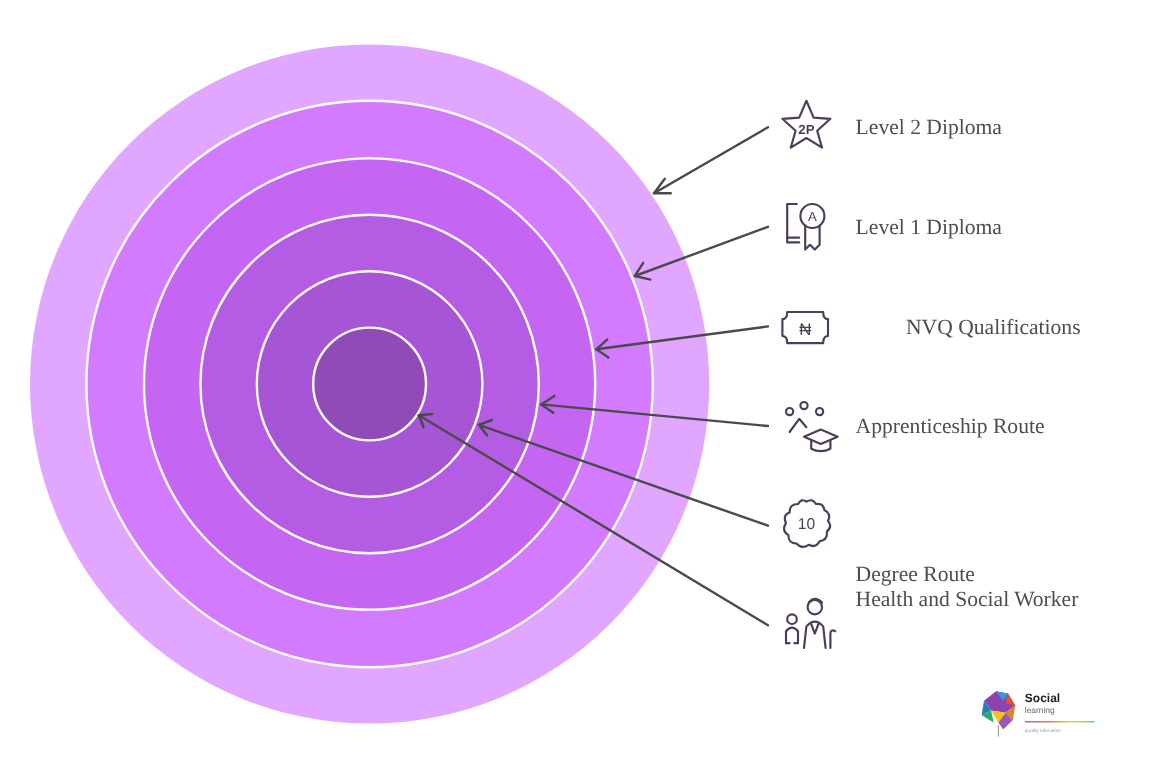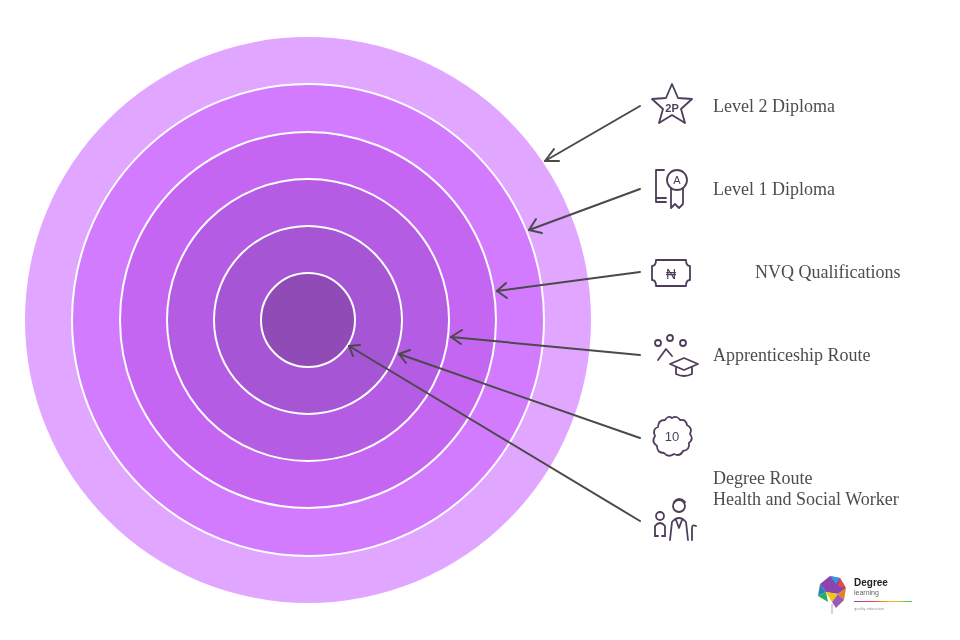--- a/index.html
+++ b/index.html
@@ -111,17 +111,17 @@
     <polygon points="4,10 14,2 24,4 30,14 22,20 10,18" fill="#8e44ad"></polygon>
     <polygon points="14,2 24,4 20,10" fill="#3498db"></polygon>
     <polygon points="24,4 30,14 22,12" fill="#e74c3c"></polygon>
     <polygon points="4,10 10,18 2,22" fill="#2980b9"></polygon>
     <polygon points="10,18 22,20 16,28" fill="#f1c40f"></polygon>
     <polygon points="22,20 30,14 28,26" fill="#e67e22"></polygon>
     <polygon points="2,22 10,18 12,28" fill="#27ae60"></polygon>
     <polygon points="16,28 22,20 28,26 20,34" fill="#9b59b6"></polygon>
     <line x1="16" y1="30" x2="16" y2="40" stroke="#aaa" stroke-width="1"></line>
   </svg>
-  <div class="logo-title">Degree</div>
+  <div class="logo-title">Social</div>
   <div class="logo-sub">learning</div>
   <div class="logo-line"></div>
   <div class="logo-tag">quality education</div>
 </div>
 
 </body></html>

